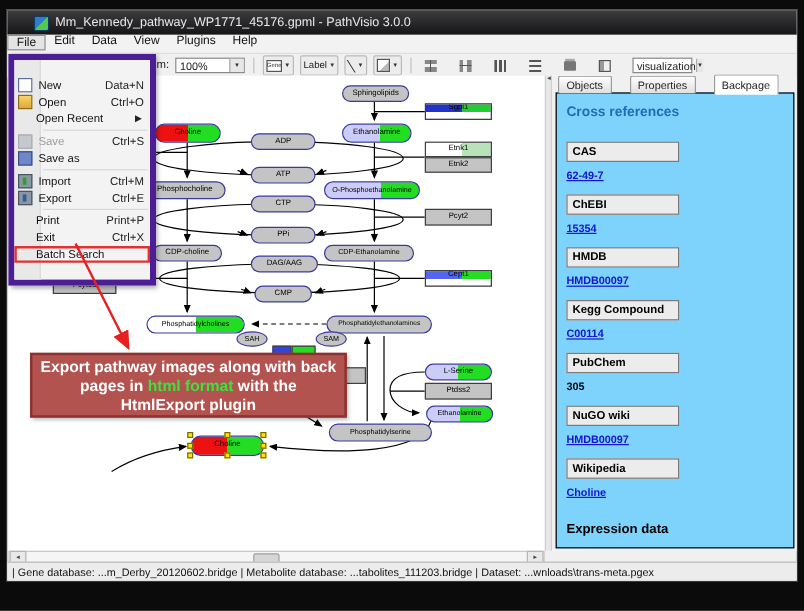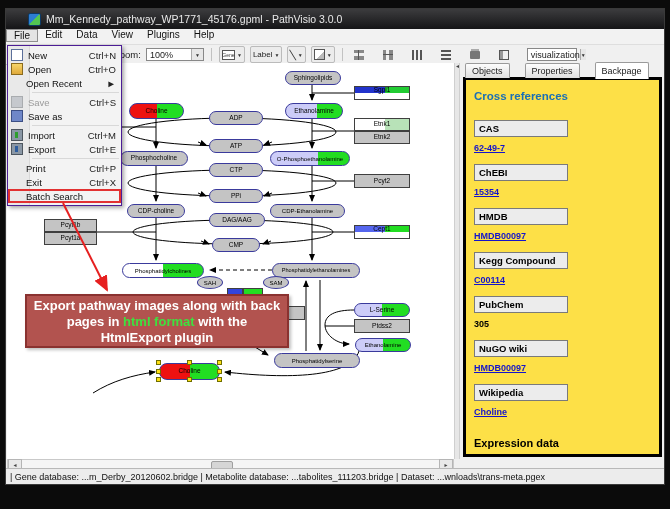--- a/index.html
+++ b/index.html
@@ -33,21 +33,21 @@
   .line-glyph{font-size:9px;color:#333;transform:scaleX(1.2)}
   .shape-glyph{width:9px;height:9px;border:1px solid #555;background:linear-gradient(135deg,#fff 60%,#bbb 60%)}
 
   
   #canvas{position:absolute;left:1px;top:54px;width:484px;height:396px;background:#ffffff;overflow:hidden}
   #splitter{position:absolute;left:448px;top:54px;width:6px;height:396px;background:#e7e7e7;border-left:1px solid #cfcfcf;border-right:1px solid #cfcfcf;box-sizing:border-box;font-size:5px;color:#444;text-align:center}
   #sidebar{position:absolute;left:454px;top:54px;width:205px;height:396px;background:#f0f0f0}
   #tabs{display:flex;height:15px;padding-left:5px;gap:15px;font-size:9px;color:#222;position:relative;z-index:2}
   .tab{border:1px solid #9a9a9a;border-bottom:none;background:linear-gradient(#fdfdfd,#dfdfdf);padding:0 6px;display:flex;align-items:center;border-radius:2px 2px 0 0}
   .tab.active{background:#fff;height:16px;margin-top:-1px}
-  #sb-panel{position:absolute;left:3px;right:3px;top:14px;bottom:2px;background:#fde047;border:3px solid #000000;overflow:hidden;padding:10px 0 0 8px;box-sizing:border-box}
+  #sb-panel{position:absolute;left:3px;right:3px;top:14px;bottom:2px;background:#7dd3fc;border:1px solid #000000;overflow:hidden;padding:10px 0 0 8px;box-sizing:border-box}
   #sb-heading{color:#1a6fb5;font-weight:bold;font-size:11.5px;margin-bottom:18px}
   .sec{margin-bottom:11px}
   .sec-head{width:88px;border:1px solid #7a7a7a;background:#ececec;font-weight:bold;font-size:9.5px;padding:2px 0 2px 4px;color:#000}
   .sec-val{margin-top:6px;font-size:9px;font-weight:bold;color:#000}
   .sec-val.link{color:#1414cc;text-decoration:underline}
   #sb-footer{font-weight:bold;font-size:11px;color:#000;margin-top:20px}
 
   
   #hscroll{position:absolute;left:1px;top:450px;width:447px;height:12px;background:#f5f5f5;border:1px solid #c9c9c9;box-sizing:border-box;display:flex;align-items:center}
   .sc-btn{width:12px;height:10px;background:#e9e9e9;border:1px solid #b5b5b5;font-size:5px;color:#444;display:flex;align-items:center;justify-content:center}
@@ -66,21 +66,21 @@
   .node .lbl{white-space:nowrap;line-height:1}
   .node.tworow{align-items:flex-start}
   .node.tworow .lbl{height:52%;display:flex;align-items:center}
   .hdl{position:absolute;width:5px;height:5px;background:#ffe014;border:1px solid #6f6f00;z-index:7;box-sizing:border-box}
 
   
   #annotation{position:absolute;left:18px;top:231px;width:264px;height:54px;background:#b2534f;border:2px solid #8a3230;box-sizing:border-box;z-index:20;color:#fff;font-weight:bold;font-size:13px;text-align:center;line-height:16px;padding-top:2px;box-shadow:2px 2px 3px rgba(0,0,0,.25)}
   #annotation .green{color:#3fe03f}
 
   
-  #file-menu{position:absolute;left:1px;top:36px;width:113px;background:#f3f3f3;border:1px solid #4c1d95;box-shadow:2px 2px 4px rgba(0,0,0,.35);z-index:40;padding:2px 0}
+  #file-menu{position:absolute;left:1px;top:36px;width:113px;background:#f3f3f3;border:5px solid #4c1d95;box-shadow:2px 2px 4px rgba(0,0,0,.35);z-index:40;padding:14px 0}
   #file-menu::before{content:"";position:absolute;left:0;top:0;bottom:0;width:21px;background:#e9e9e9;border-right:1px solid #d9d9d9}
   .fm-item{position:relative;height:14px;display:flex;align-items:center;font-size:9.5px;color:#111;padding:0 5px 0 3px;gap:5px}
   .fm-item .fm-ic{width:10px;height:10px;flex:0 0 auto}
   .fm-item .sc{margin-left:auto;color:#222}
   .fm-item.disabled{color:#9b9b9b}
   .fm-item.disabled .fm-ic{opacity:.45}
   .fm-item.hl{box-shadow:0 0 0 2px #e23131 inset}
   .fm-sep{height:1px;background:#d8d8d8;margin:2px 2px 2px 24px}
   .ic-new{background:#fff;border:1px solid #5b6f9a}
   .ic-open{background:linear-gradient(#f7d569,#dfa93a);border:1px solid #8a6a1d}
@@ -370,21 +370,21 @@
   </div>
 
   <div id="statusbar">
     <span>| Gene database: ...m_Derby_20120602.bridge | Metabolite database: ...tabolites_111203.bridge | Dataset: ...wnloads\trans-meta.pgex</span>
   </div>
 
   <div id="file-menu">
       <div class="fm-item">
         <span class="fm-ic ic-new"></span>
         <span>New</span>
-        <span class="sc">Ctrl+N</span>
+        <span class="sc">Data+N</span>
       </div>
       <div class="fm-item">
         <span class="fm-ic ic-open"></span>
         <span>Open</span>
         <span class="sc">Ctrl+O</span>
       </div>
       <div class="fm-item">
         <span class="fm-ic "></span>
         <span>Open Recent</span>
         <span class="sc">►</span>
@@ -408,21 +408,21 @@
       </div>
       <div class="fm-item">
         <span class="fm-ic ic-export"></span>
         <span>Export</span>
         <span class="sc">Ctrl+E</span>
       </div>
       <div class="fm-sep"></div>
       <div class="fm-item">
         <span class="fm-ic "></span>
         <span>Print</span>
-        <span class="sc">Ctrl+P</span>
+        <span class="sc">Print+P</span>
       </div>
       <div class="fm-item">
         <span class="fm-ic "></span>
         <span>Exit</span>
         <span class="sc">Ctrl+X</span>
       </div>
       <div class="fm-item hl">
         <span class="fm-ic "></span>
         <span>Batch Search</span>
         <span class="sc"></span>

